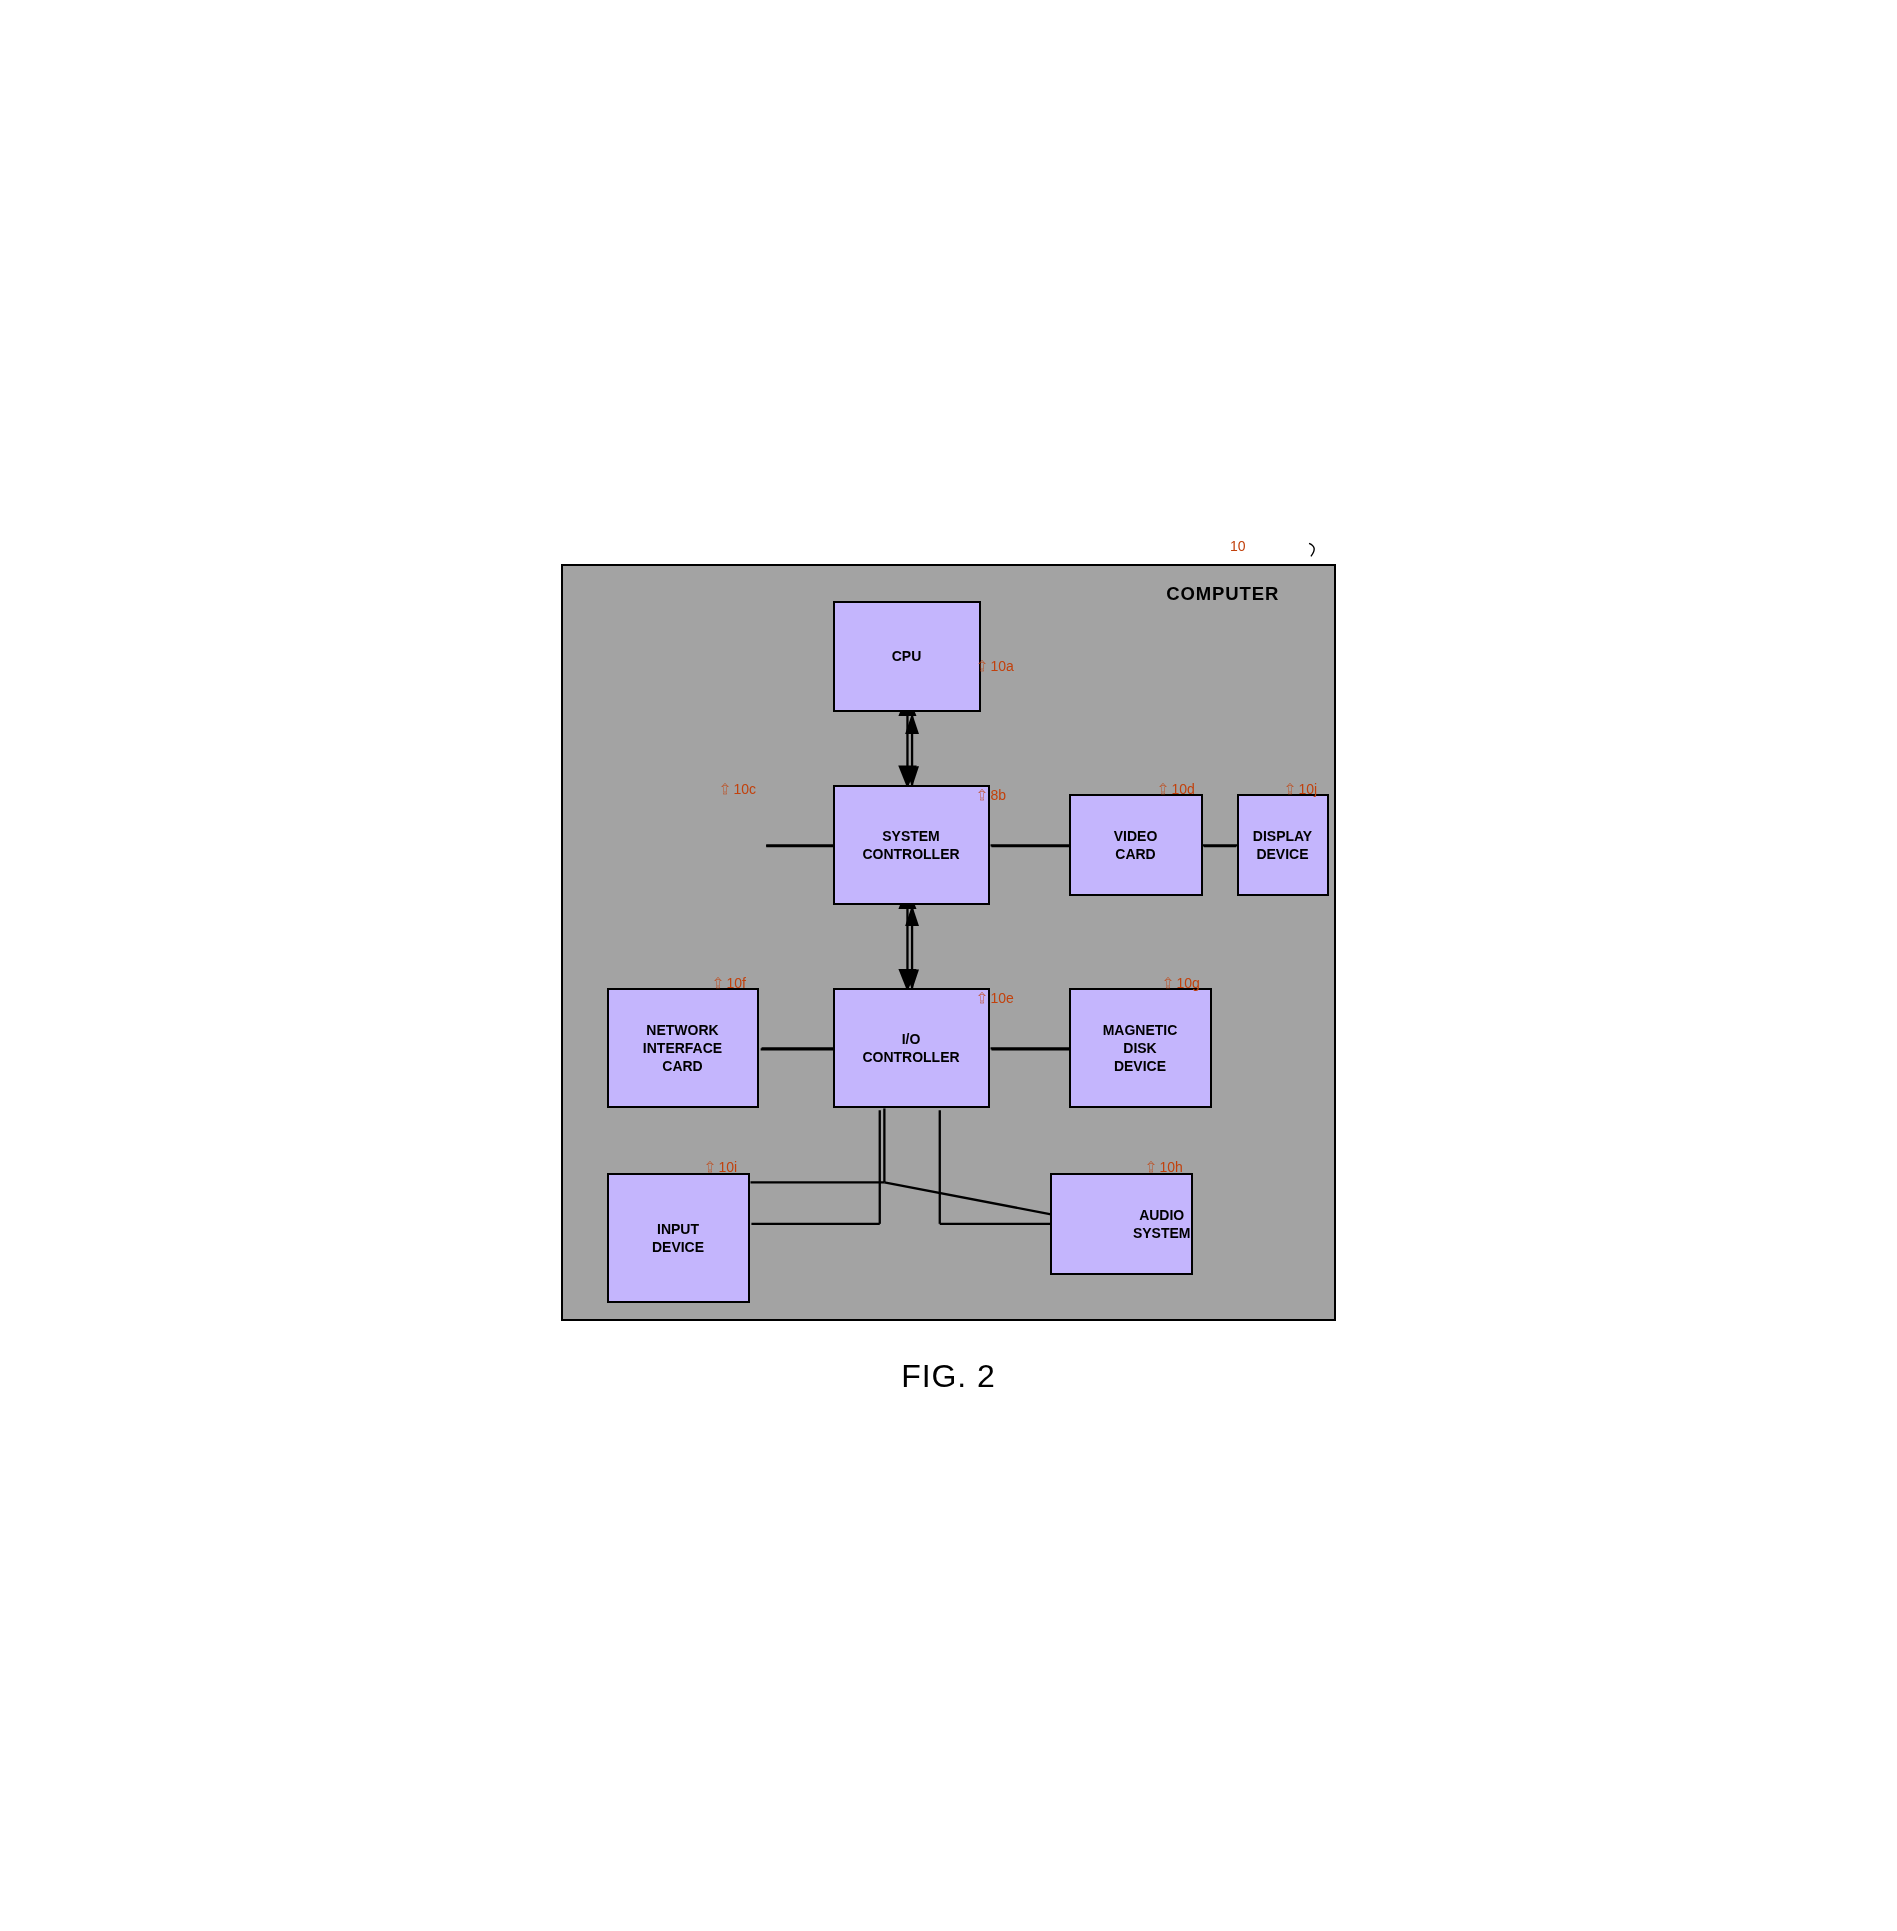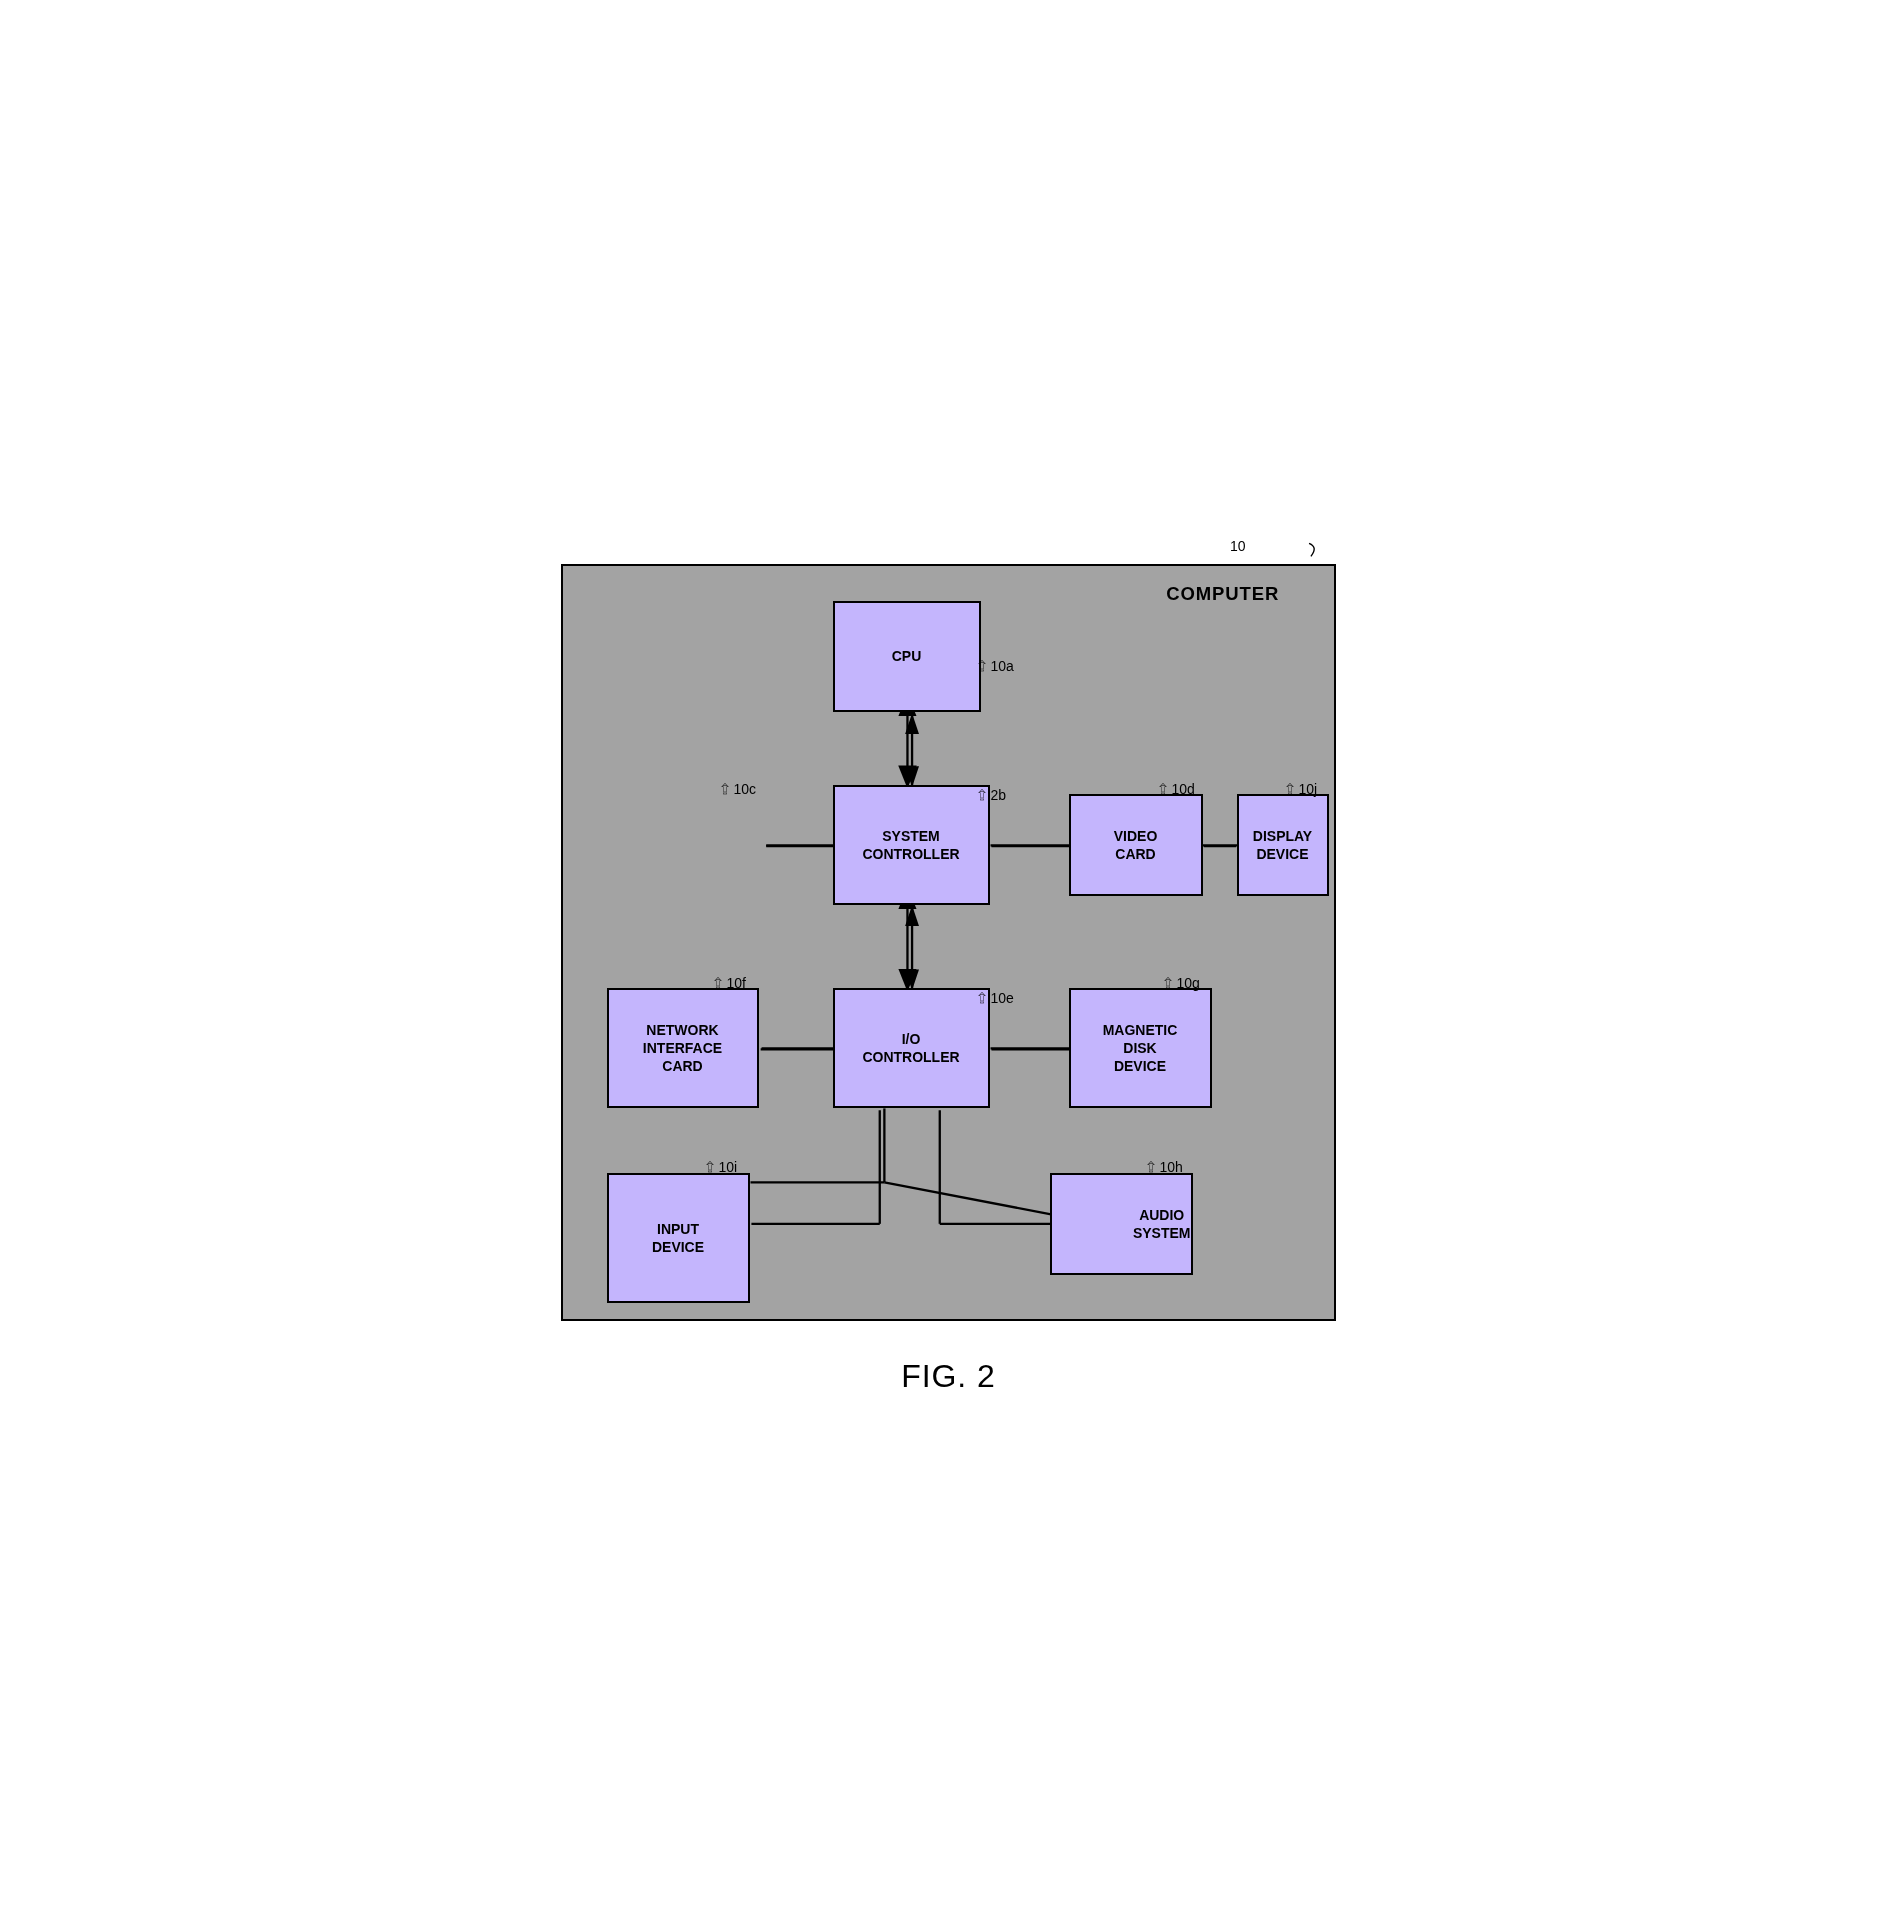--- a/index.html
+++ b/index.html
@@ -59,21 +59,21 @@
       text-align: center;
       font-size: 14px;
       font-weight: bold;
       line-height: 1.3;
     }
 
     
     .ref-label {
       position: absolute;
       font-size: 14px;
-      color: #000000;
+      color: #c2410c;
     }
 
     
     .svg-overlay {
       position: absolute;
       top: 0;
       left: 0;
       width: 100%;
       height: 100%;
       pointer-events: none;
@@ -167,21 +167,21 @@
     </svg>
 
     <div class="comp-box" style="left:281px;top:65px;width:148px;height:111px;">
       <span>CPU</span>
     </div>
     <div class="ref-label" style="left:426px;top:120px;">⮸ 10a</div>
 
     <div class="comp-box" style="left:281px;top:249px;width:157px;height:120px;">
       <span>SYSTEM<br>CONTROLLER</span>
     </div>
-    <div class="ref-label" style="left:426px;top:249px;">⮸ 2b</div>
+    <div class="ref-label" style="left:426px;top:249px;">⮸ 8b</div>
 
     <div class="ref-label" style="left:169px;top:243px;">⮸ 10c</div>
 
     <div class="comp-box" style="left:517px;top:258px;width:134px;height:102px;">
       <span>VIDEO<br>CARD</span>
     </div>
     <div class="ref-label" style="left:607px;top:243px;">⮸ 10d</div>
 
     <div class="comp-box" style="left:685px;top:258px;width:92px;height:102px;">
       <span>DISPLAY<br>DEVICE</span>

